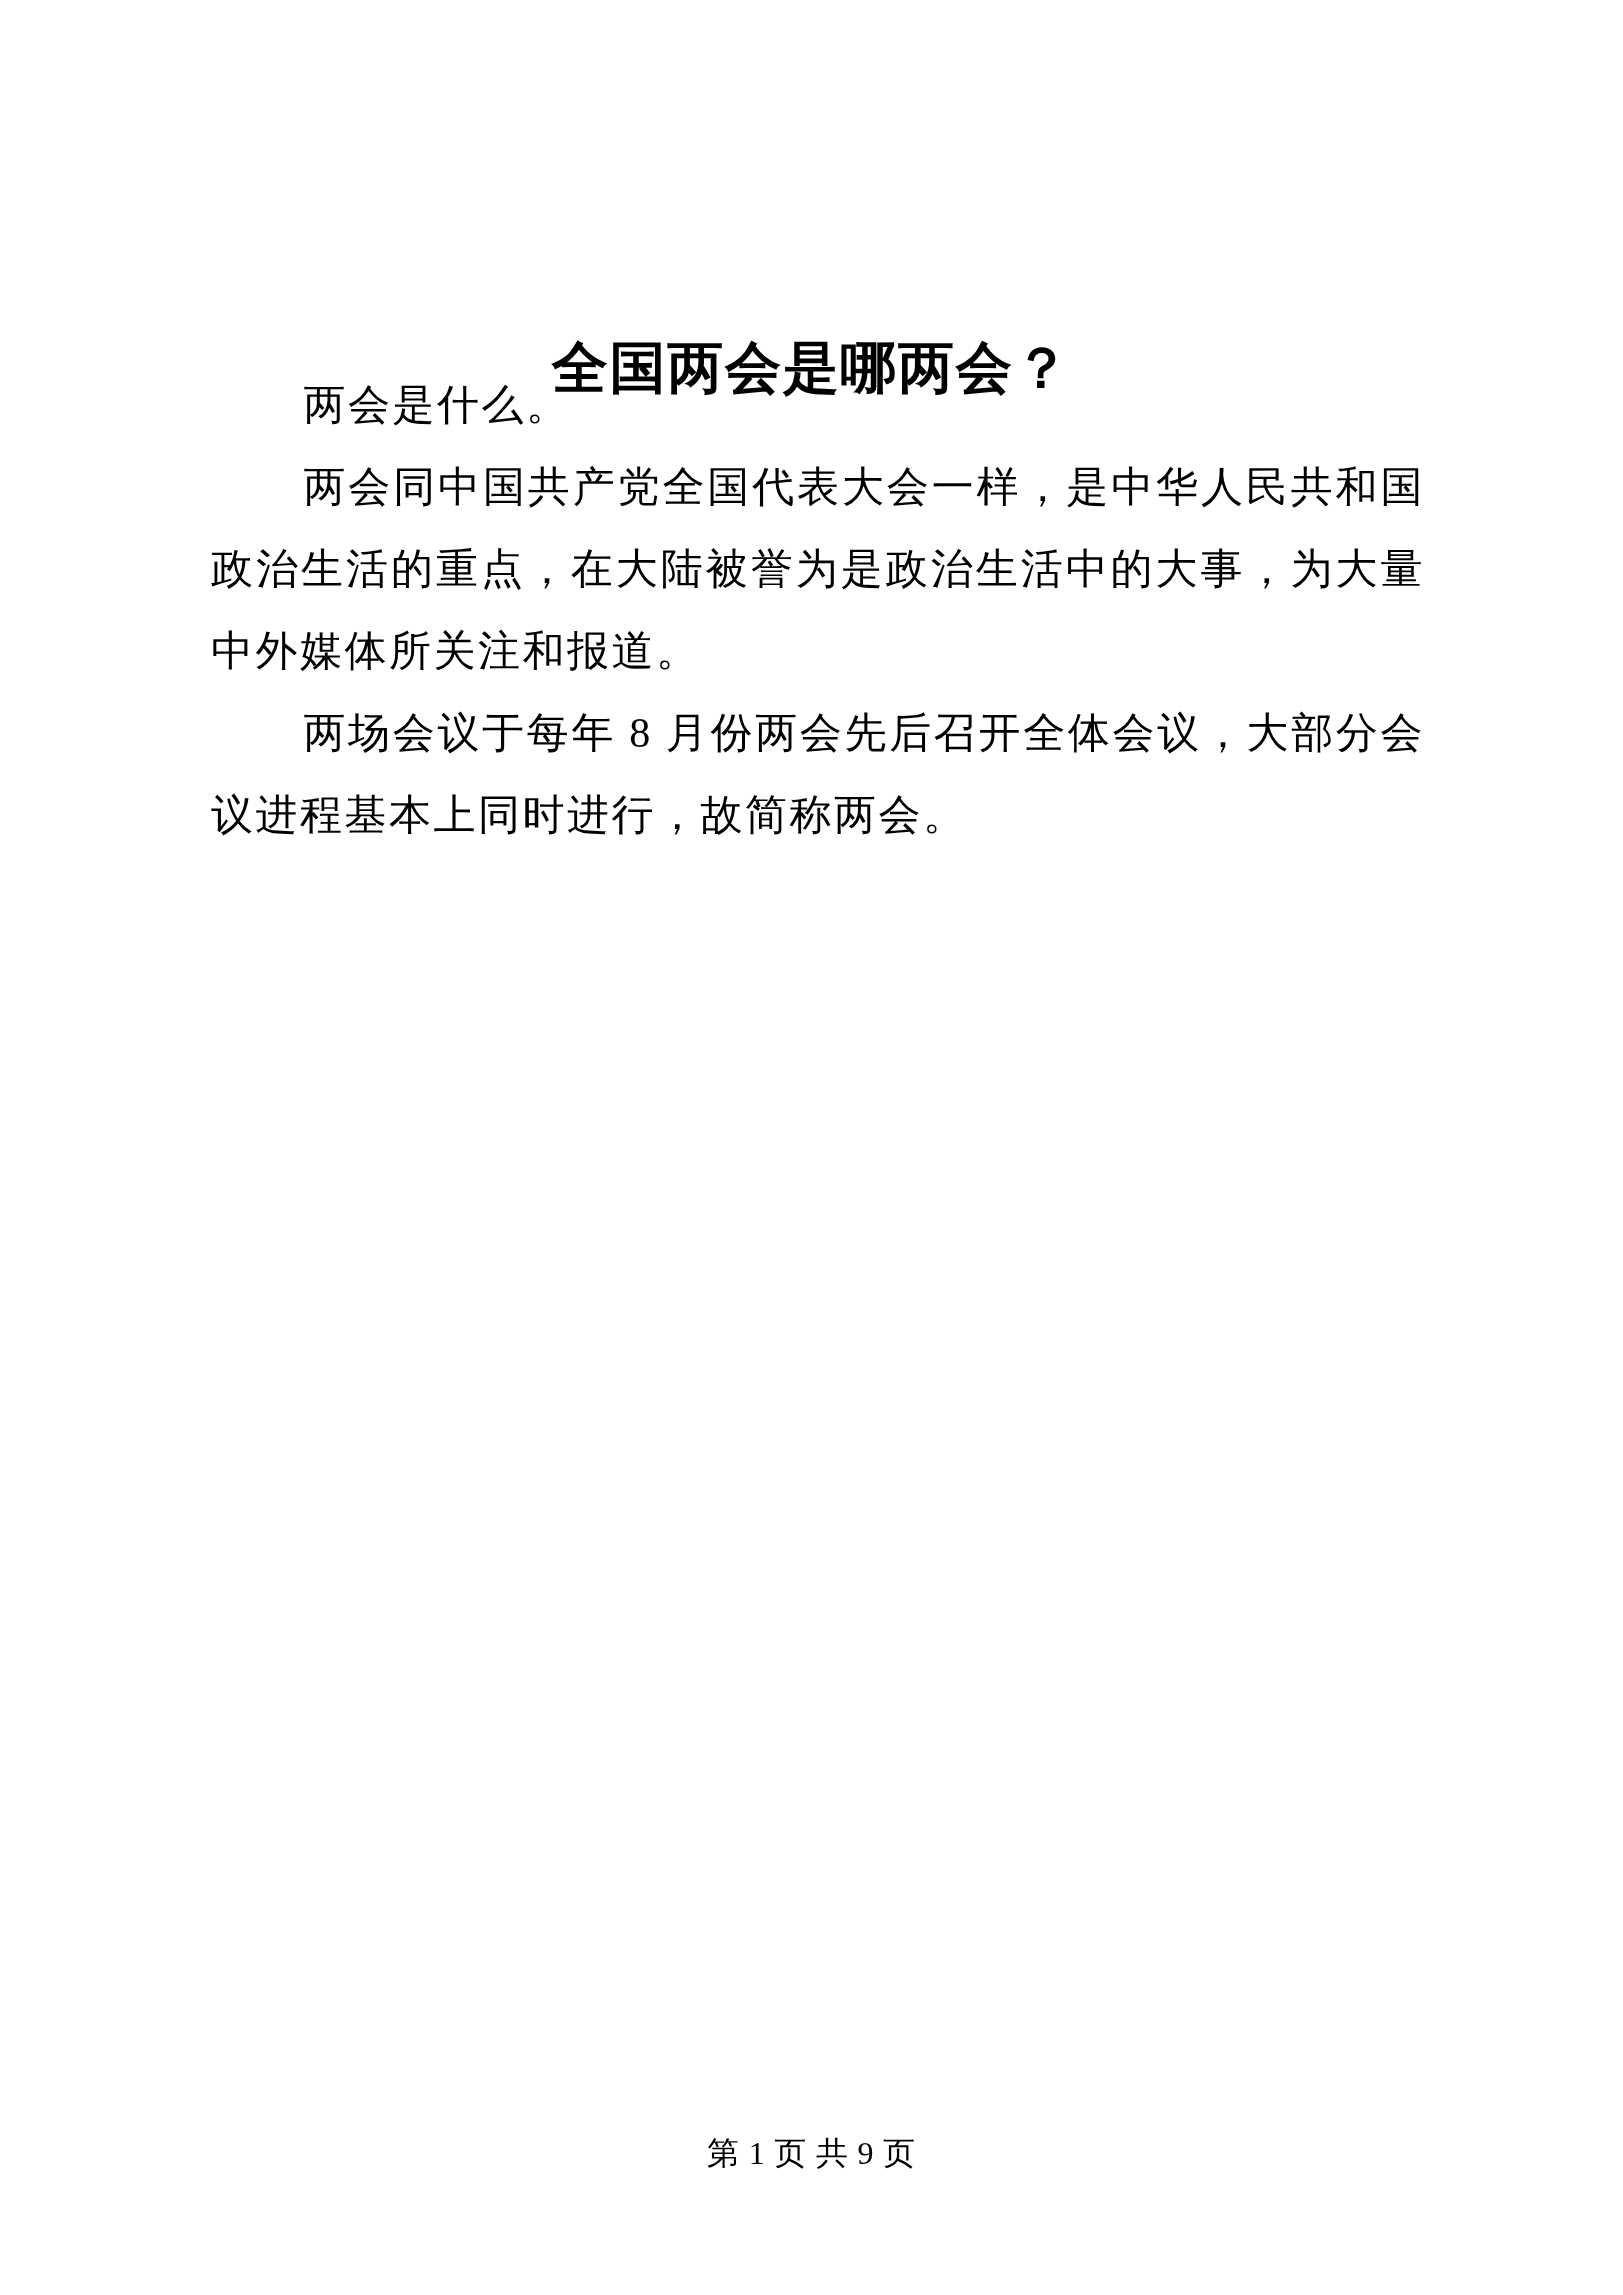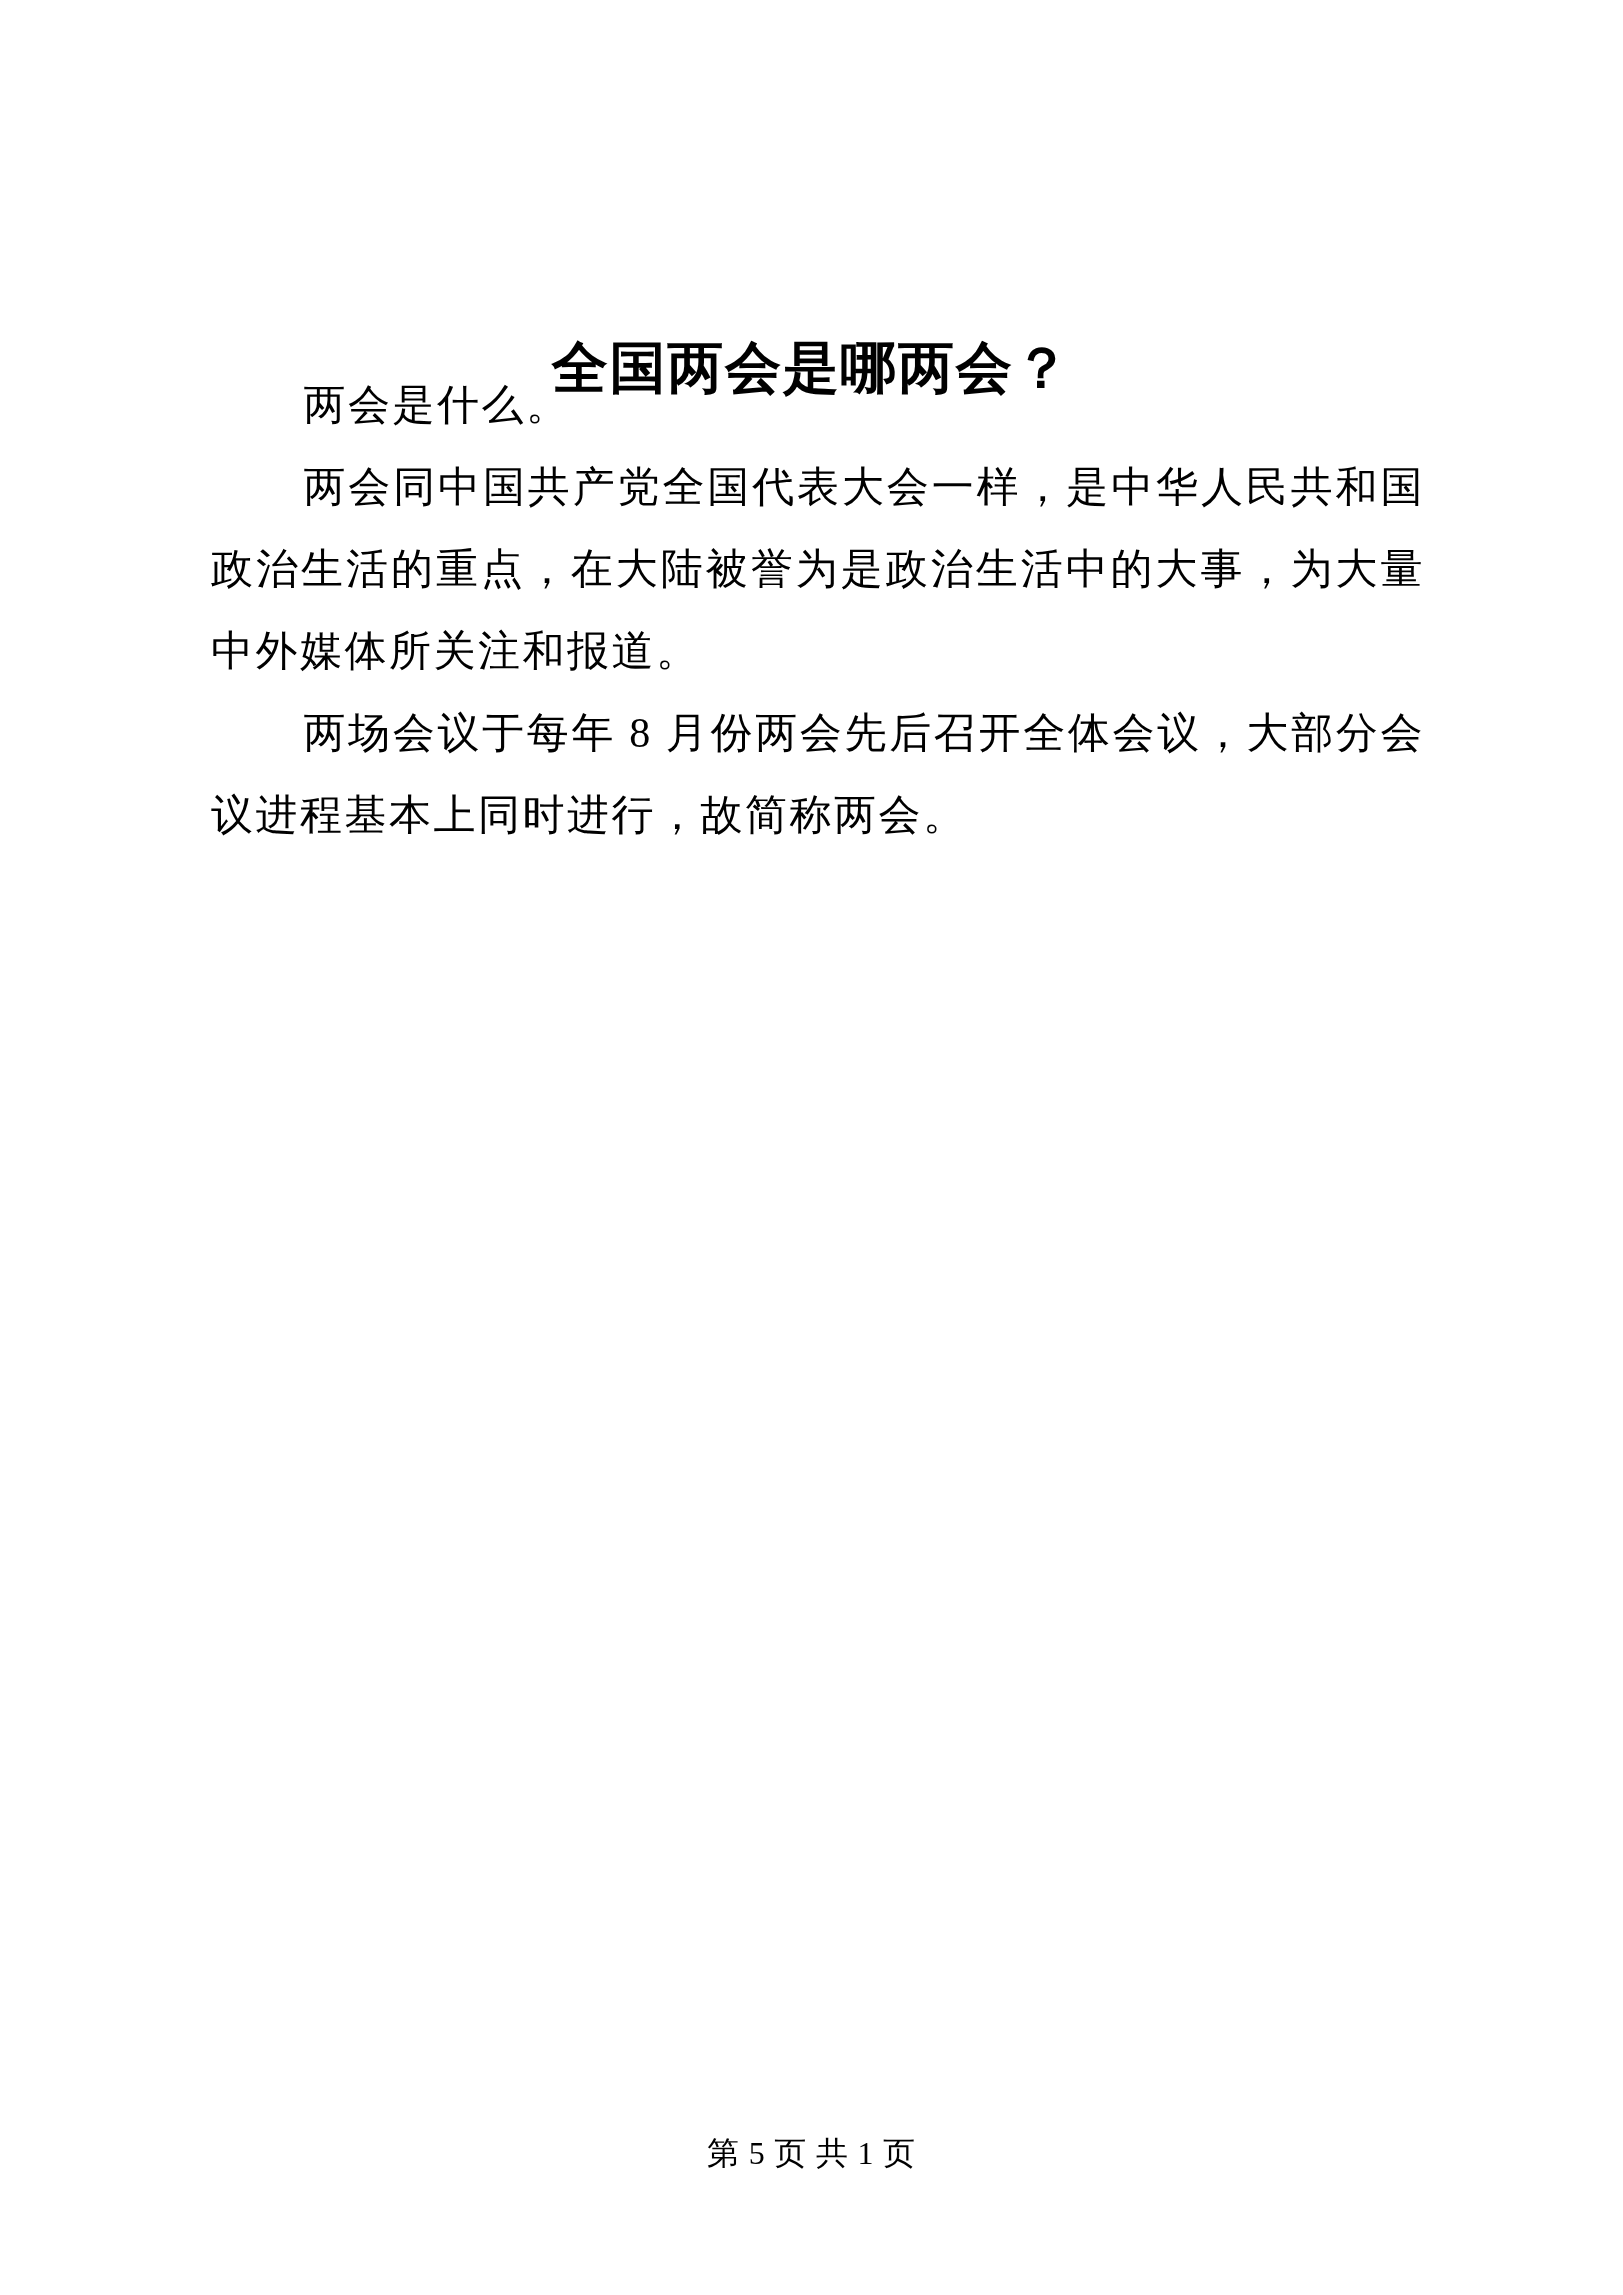--- a/index.html
+++ b/index.html
@@ -58,17 +58,17 @@
 
   <h1 class="doc-title">全国两会是哪两会？</h1>
 
   <div class="content">
     <p>两会是什么。</p>
     <p>两会同中国共产党全国代表大会一样，是中华人民共和国政治生活的重点，在大陆被誉为是政治生活中的大事，为大量中外媒体所关注和报道。</p>
     <p>两场会议于每年 8 月份两会先后召开全体会议，大部分会议进程基本上同时进行，故简称两会。</p>
   </div>
 
   <div class="page-footer">
-    <span>第 5 页 共 1 页</span>
+    <span>第 1 页 共 9 页</span>
   </div>
 
 </div>
 
 
 </body></html>

